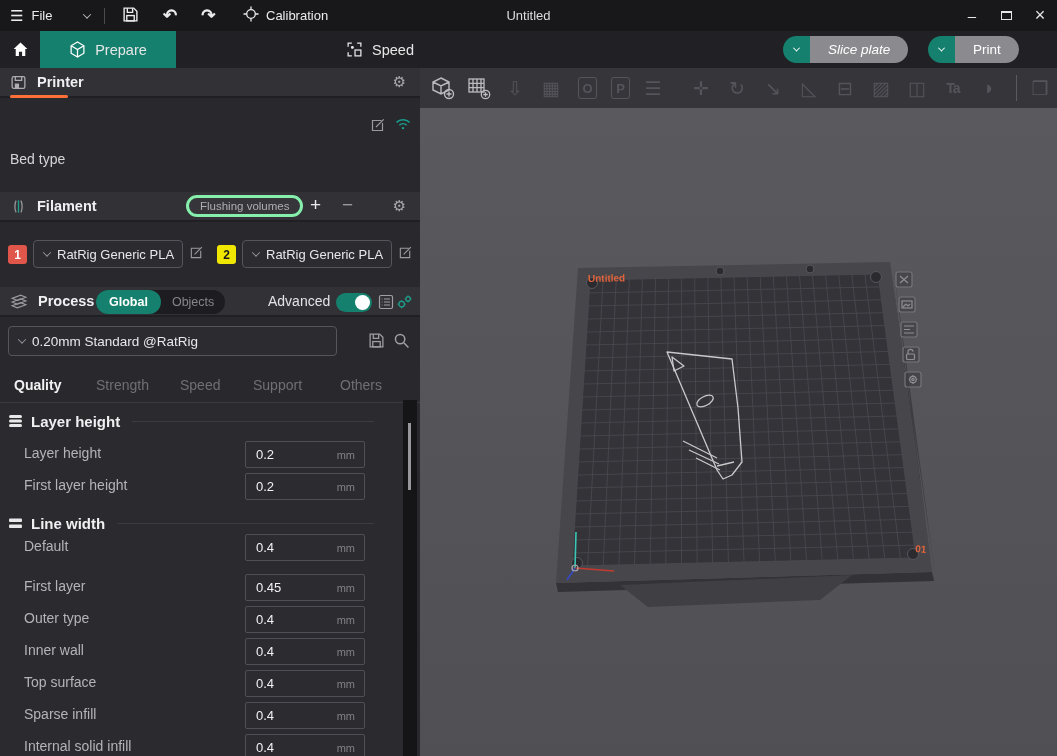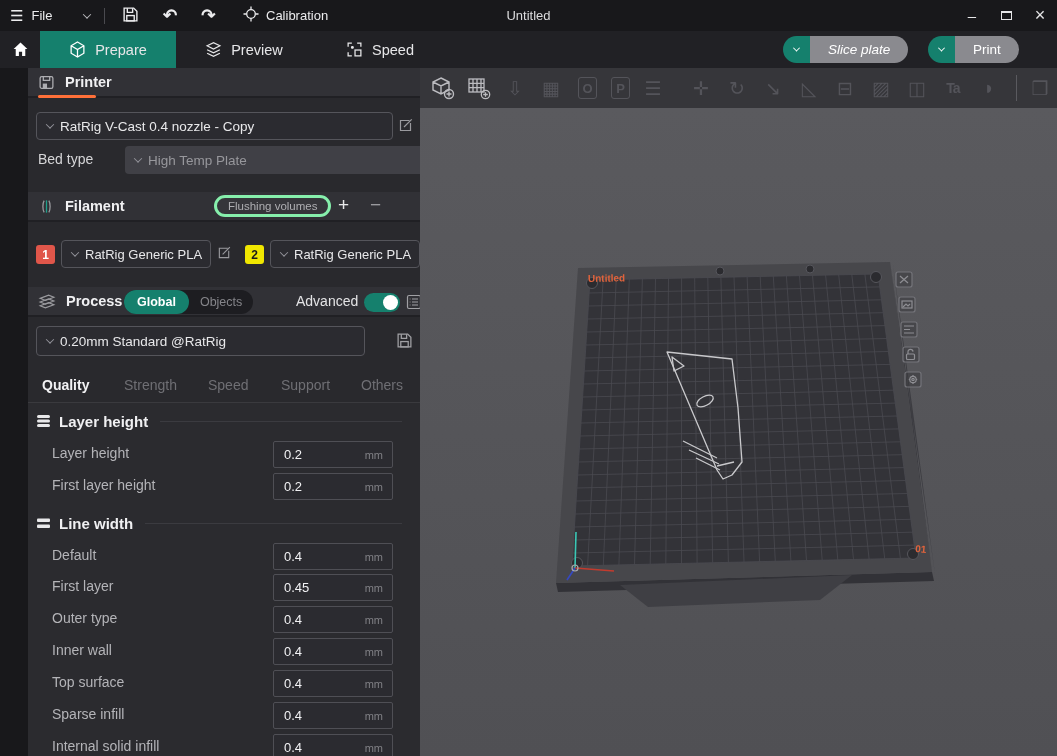--- a/index.html
+++ b/index.html
@@ -31,21 +31,21 @@
   .mode-tab.active { background:#15806d; }
   #tab-home { position:absolute; left:0; top:0; width:40px; height:37px; display:flex;
     align-items:center; justify-content:center; }
   .actbtn { position:absolute; top:5px; height:27px; display:flex; }
   .actbtn .drop { width:27px; height:27px; background:#15806d; border-radius:14px 0 0 14px;
     display:flex; align-items:center; justify-content:center; }
   .actbtn .lbl { height:27px; background:#8a8a8f; border-radius:0 14px 14px 0; color:#ffffff;
     font-size:13.5px; display:flex; align-items:center; justify-content:center; padding:0 18px; }
 
   
-  #sidebar { position:absolute; left:0; top:68px; width:420px; height:688px; background:#29292d; overflow:hidden;margin-left:28px; }
+  #sidebar { position:absolute; left:0; top:68px; width:420px; height:688px; background:#29292d; overflow:hidden; }
   .sec-header { position:absolute; left:0; width:420px; height:30px; background:#313136;
     border-bottom:2px solid #202024; display:flex; align-items:center; }
   .sec-title { color:#f0f0f2; font-size:14.5px; font-weight:bold; margin-left:10px; }
   .sec-ic { margin-left:10px; display:flex; }
   .gear { position:absolute; right:14px; color:#a8a8ac; font-size:15px; top:5px; }
 
   .combo { position:absolute; height:28px; background:#2b2b30; border:1px solid #55555b;
     border-radius:4px; display:flex; align-items:center; color:#e8e8ea; font-size:13.5px; }
   .combo .chev { margin:0 7px 0 10px; }
   .combo.filled { background:#404046; border:none; color:#97979c; }
@@ -153,26 +153,20 @@
     <svg width="17" height="17" viewBox="0 0 16 16">
       <path d="M8 1.5 L14.5 7.5 H12.5 V14 H9.5 V10 H6.5 V14 H3.5 V7.5 H1.5 Z" fill="#ffffff"></path>
     </svg>
   </div>
   <div class="mode-tab active" style="left:40px;">
     <svg width="17" height="17" viewBox="0 0 16 16" fill="none" stroke="#ffffff" stroke-width="1.2">
       <path d="M8 1 L14 4.5 V11.5 L8 15 L2 11.5 V4.5 Z M2 4.5 L8 8 L14 4.5 M8 8 V15"></path>
     </svg>
     <span>Prepare</span>
   </div>
-  <div class="mode-tab" style="left:176px;">
-    <svg width="17" height="17" viewBox="0 0 16 16" fill="none" stroke="#e6e6e8" stroke-width="1.2">
-      <path d="M2 4.5 L8 1.5 L14 4.5 L8 7.5 Z M2 8.2 L8 11.2 L14 8.2 M2 11.5 L8 14.5 L14 11.5"></path>
-    </svg>
-    <span>Preview</span>
-  </div>
   <div class="mode-tab" style="left:312px;">
     <svg width="17" height="17" viewBox="0 0 16 16" fill="none" stroke="#e6e6e8" stroke-width="1.2">
       <path d="M5.5 2 H2 V5.5 M2 10.5 V14 H5.5 M10.5 2 H14 V5.5"></path>
         <rect x="8.5" y="8.5" width="5.5" height="5.5"></rect>
         <circle cx="6" cy="6" r="0.8" fill="#e6e6e8"></circle>
     </svg>
     <span>Speed</span>
   </div>
 
   <div class="actbtn" style="left:783px;font-style:italic;">
@@ -195,42 +189,34 @@
     <span class="sec-ic">
       <svg width="17" height="17" viewBox="0 0 16 16" fill="none" stroke="#aeaeb2" stroke-width="1.2">
         <rect x="2" y="2.5" width="12" height="11" rx="1.5"></rect>
           <path d="M5 2.5 V6 H11 V2.5"></path>
           <rect x="4.5" y="9" width="4" height="4.5" fill="#aeaeb2" stroke="none"></rect>
       </svg>
     </span>
     <span class="sec-title">Printer</span>
     <span class="gear">⚙</span>
   </div>
-  <div class="combo" style="left:8px; top:44px; width:357px;">
-    <span class="chev dim"></span>
-    <span>RatRig V-Cast 0.4 nozzle - Copy</span>
-  </div>
   <span class="abs" style="left:370px; top:49px;">
     <svg width="16" height="16" viewBox="0 0 16 16" fill="none" stroke="#9a9a9e" stroke-width="1.2">
       <path d="M11.5 3.5 H2.5 V13.5 H12.5 V6"></path>
         <path d="M6 10 L13.7 2.3 M13.7 2.3 l0.1 0.1"></path>
     </svg>
   </span>
   <span class="abs" style="left:394px; top:49px;">
     <svg width="18" height="14" viewBox="0 0 16 13" fill="none" stroke="#17a392" stroke-width="1.4">
       <path d="M2 5 A8.5 8.5 0 0 1 14 5"></path>
         <path d="M4.6 7.6 A5 5 0 0 1 11.4 7.6"></path>
         <circle cx="8" cy="10.3" r="1.1" fill="#17a392" stroke="none"></circle>
     </svg>
   </span>
   <span class="rowlabel abs" style="left:10px; top:83px;">Bed type</span>
-  <div class="combo filled" style="left:97px; top:78px; width:313px;">
-    <span class="chev dim"></span>
-    <span>High Temp Plate</span>
-  </div>
 
   <div class="sec-header" style="top:124px;">
     <span class="sec-ic">
       <svg width="17" height="17" viewBox="0 0 16 16" fill="none" stroke-width="1.2">
         <path d="M5.8 2.5 C4.2 5 4.2 11 5.8 13.5" stroke="#9a9a9e"></path>
         <path d="M8 2.2 V13.8" stroke="#1fa08c"></path>
         <path d="M10.2 2.5 C11.8 5 11.8 11 10.2 13.5" stroke="#9a9a9e"></path>
       </svg>
     </span>
     <span class="sec-title">Filament</span>
@@ -310,21 +296,21 @@
     <svg width="17" height="17" viewBox="0 0 16 16" fill="none" stroke="#a0a0a4" stroke-width="1.4">
       <circle cx="6.7" cy="6.7" r="4.4"></circle>
         <path d="M10.2 10.2 L14.5 14.5"></path>
     </svg>
   </span>
 
   <span class="ptab active" style="left:14px; top:309px;">Quality</span>
   <span class="ptab" style="left:96px; top:309px;text-align:center;">Strength</span>
   <span class="ptab" style="left:180px; top:309px;">Speed</span>
   <span class="ptab" style="left:253px; top:309px;">Support</span>
-  <span class="ptab" style="left:333px; top:309px;">Others</span>
+  <span class="ptab" style="left:340px; top:309px;">Others</span>
   <div id="ptab-underline"></div>
   <div id="tabs-divider"></div>
 
   <div id="settings">
     <div class="heading" style="top:8px;">
       <svg width="15" height="14" viewBox="0 0 15 14">
         <rect x="1" y="1" width="13" height="3" rx="1.5" fill="#e8e8ea"></rect>
           <rect x="1" y="5.5" width="13" height="3" rx="1.5" fill="#e8e8ea"></rect>
           <rect x="1" y="10" width="13" height="3" rx="1.5" fill="#e8e8ea"></rect>
       </svg>
@@ -347,21 +333,21 @@
     </div>
 
     <div class="heading" style="top:110px;">
       <svg width="15" height="14" viewBox="0 0 15 14">
         <rect x="1" y="2.5" width="13" height="3.5" rx="1" fill="#e8e8ea"></rect>
           <rect x="1" y="8.5" width="13" height="3.5" rx="1" fill="#e8e8ea"></rect>
       </svg>
       <span class="txt">Line width</span>
       <span class="hair"></span>
     </div>
-    <div class="srow" style="top:140px;">
+    <div class="srow" style="top:131px;">
       <span class="rowlabel">Default</span>
       <div class="inputbox">
         <input value="0.4" style="">
         <span class="unit">mm</span>
       </div>
     </div>
     <div class="srow" style="top:171px;">
       <span class="rowlabel">First layer</span>
       <div class="inputbox">
         <input value="0.45" style="">

